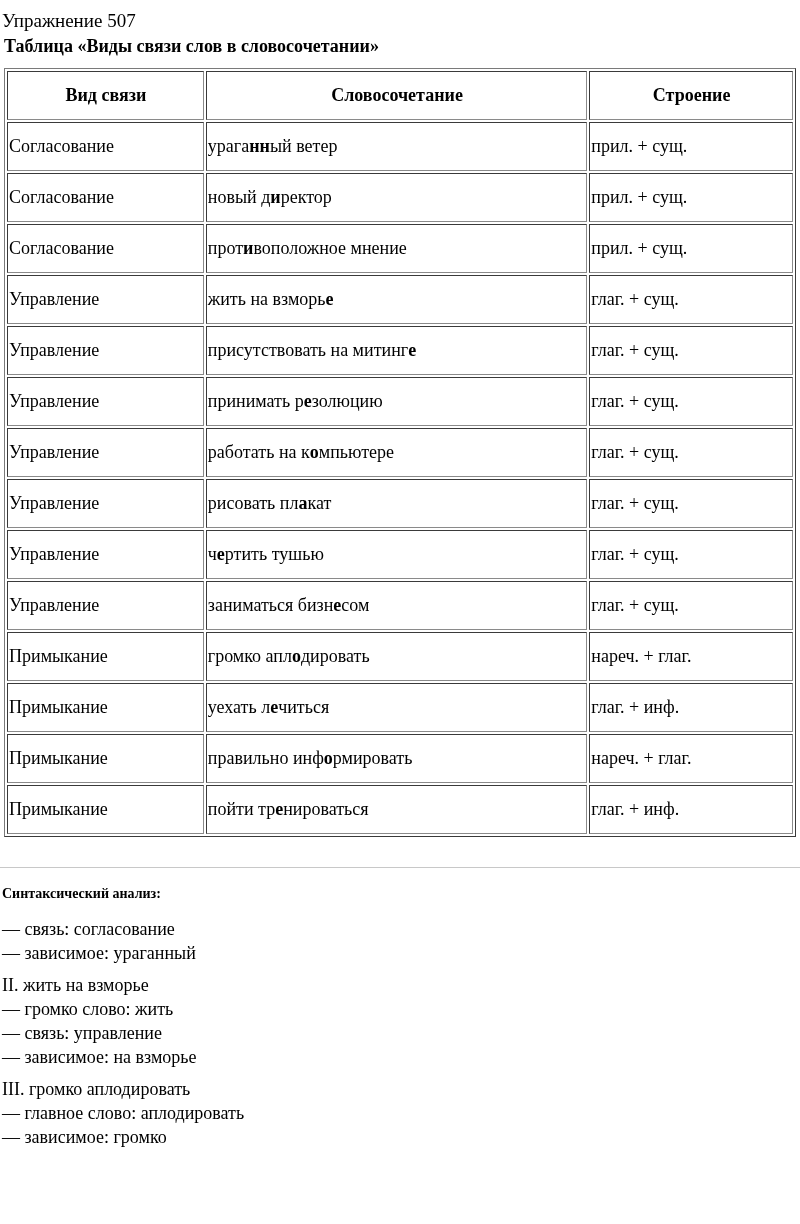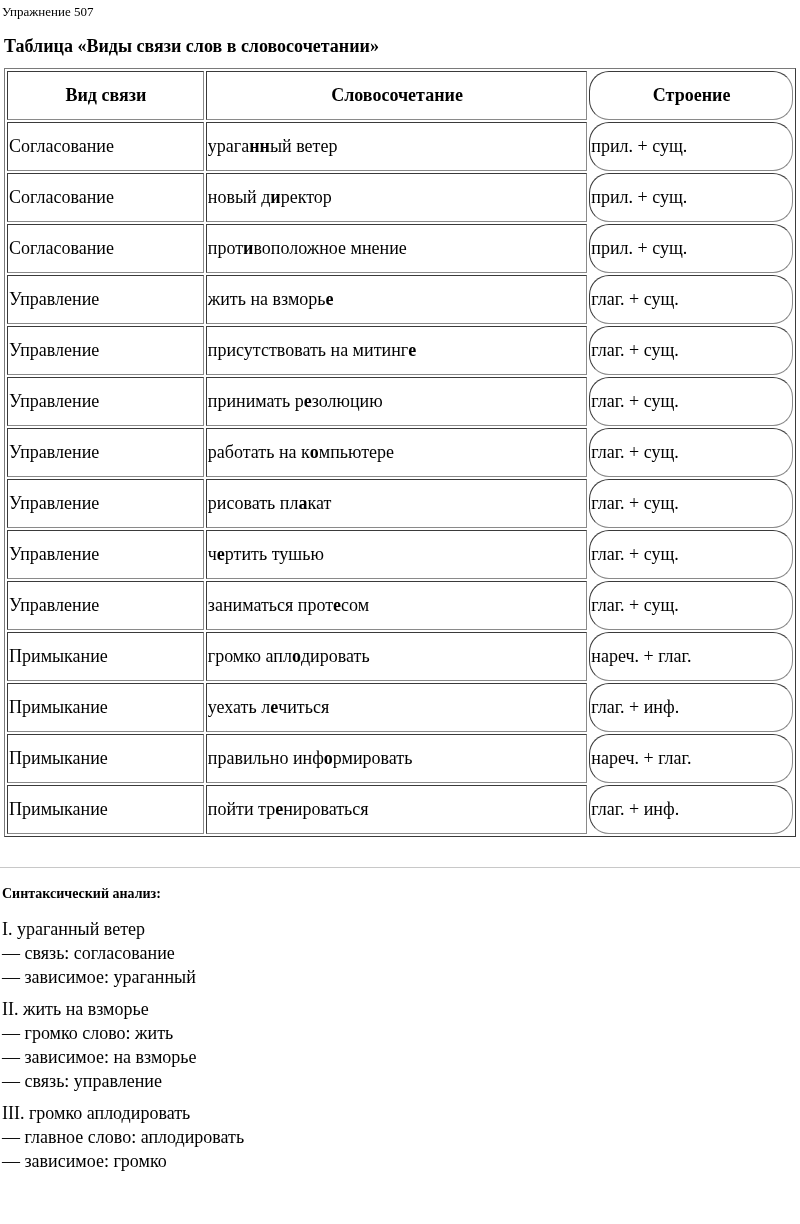--- a/index.html
+++ b/index.html
@@ -11,22 +11,22 @@
     width: 800px;
     height: 1224px;
     position: relative;
     overflow: hidden;
     font-family: "Liberation Serif", "DejaVu Serif", serif;
     color: #000;
   }
   .exercise-title {
     position: absolute;
     left: 2px;
-    top: 1px;
-    font-size: 13px;
+    top: 10px;
+    font-size: 19px;
     line-height: 22px;
   }
   .table-title {
     position: absolute;
     left: 4px;
     top: 35px;
     font-size: 18px;
     font-weight: bold;
     line-height: 22px;
   }
@@ -51,21 +51,21 @@
     text-align: left;
     vertical-align: middle;
   }
   table.relation-table th {
     font-weight: bold;
     text-align: center;
     font-size: 18px;
   }
   .col1 { width: 194px; }
   .col2 { width: 379px; }
-  .col3 { width: 201px; border-radius: 20px; }
+  .col3 { width: 201px; }
   .separator {
     position: absolute;
     left: 0;
     top: 867px;
     width: 800px;
     height: 0;
     border-top: 1px solid #c8c8c8;
   }
   .analysis-title {
     position: absolute;
@@ -145,21 +145,21 @@
         <td class="col2"><span>рисовать пл</span><b class="em">а</b><span>кат</span></td>
         <td class="col3">глаг. + сущ.</td>
       </tr>
       <tr>
         <td class="col1">Управление</td>
         <td class="col2"><span>ч</span><b class="em">е</b><span>ртить тушью</span></td>
         <td class="col3">глаг. + сущ.</td>
       </tr>
       <tr>
         <td class="col1">Управление</td>
-        <td class="col2"><span>заниматься прот</span><b class="em">е</b><span>сом</span></td>
+        <td class="col2"><span>заниматься бизн</span><b class="em">е</b><span>сом</span></td>
         <td class="col3">глаг. + сущ.</td>
       </tr>
       <tr>
         <td class="col1">Примыкание</td>
         <td class="col2"><span>громко апл</span><b class="em">о</b><span>дировать</span></td>
         <td class="col3">нареч. + глаг.</td>
       </tr>
       <tr>
         <td class="col1">Примыкание</td>
         <td class="col2"><span>уехать л</span><b class="em">е</b><span>читься</span></td>
@@ -176,28 +176,27 @@
         <td class="col3">глаг. + инф.</td>
       </tr>
     </tbody>
 </table>
 
 <div class="separator"></div>
 
 <div class="analysis-title">Синтаксический анализ:</div>
 <div class="analysis" id="analysis">
     <div class="analysis-block">
-      <div class="analysis-line">I. ураганный ветер</div>
       <div class="analysis-line">— связь: согласование</div>
       <div class="analysis-line">— зависимое: ураганный</div>
     </div>
     <div class="analysis-block">
       <div class="analysis-line">II. жить на взморье</div>
       <div class="analysis-line">— громко слово: жить</div>
+      <div class="analysis-line">— связь: управление</div>
       <div class="analysis-line">— зависимое: на взморье</div>
-      <div class="analysis-line">— связь: управление</div>
     </div>
     <div class="analysis-block">
       <div class="analysis-line">III. громко аплодировать</div>
       <div class="analysis-line">— главное слово: аплодировать</div>
       <div class="analysis-line">— зависимое: громко</div>
     </div>
   </div>
 
 </body></html>

